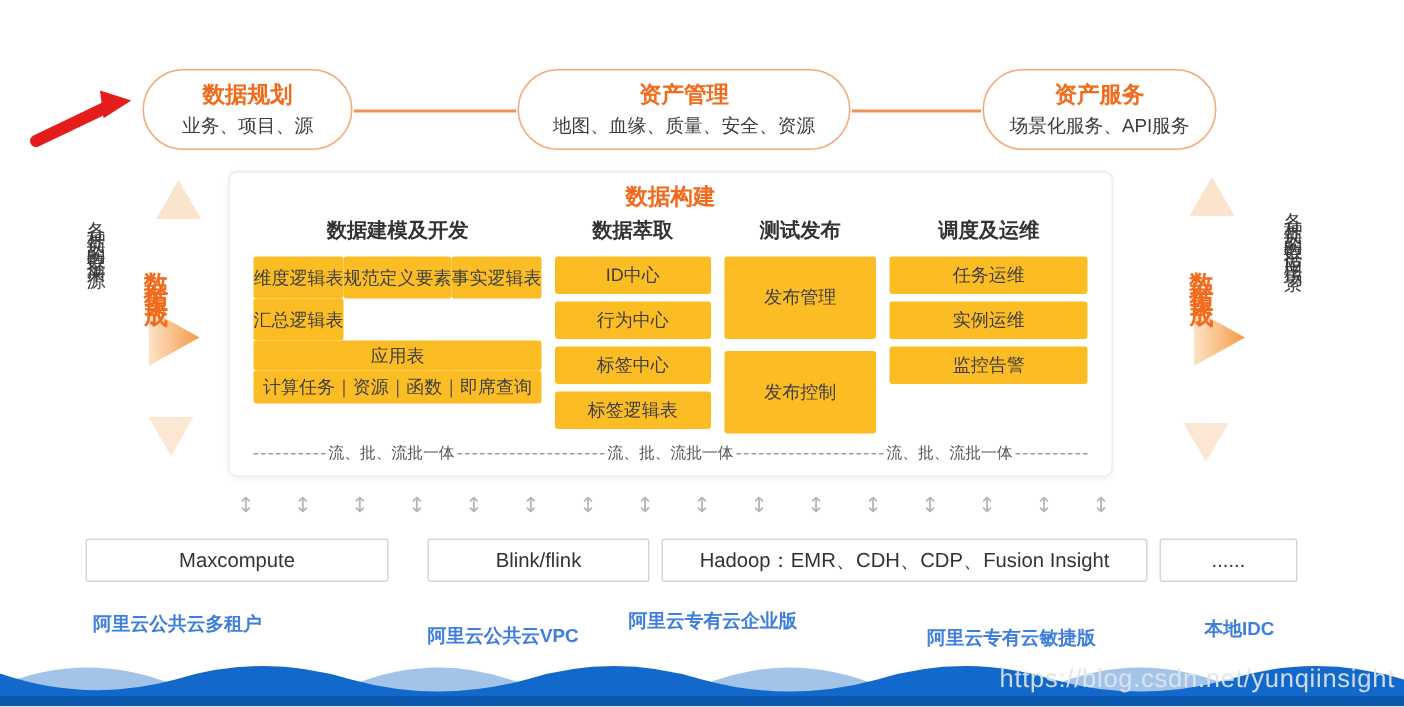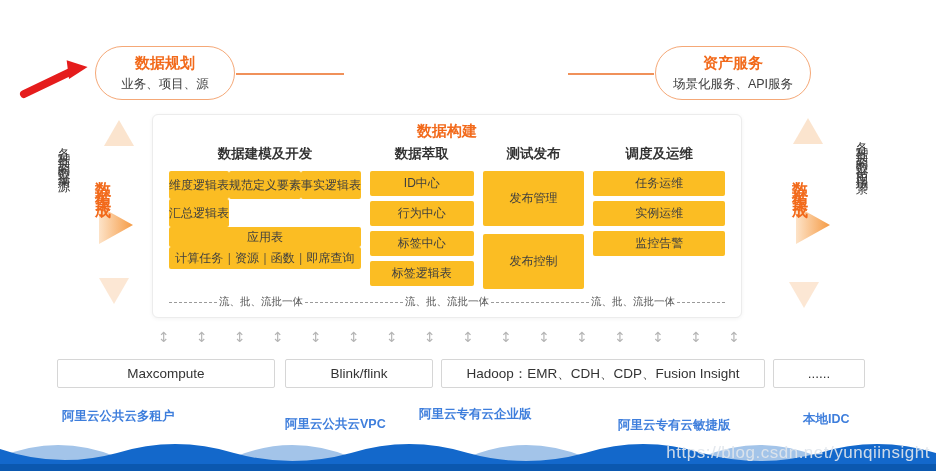--- a/index.html
+++ b/index.html
@@ -60,21 +60,21 @@
   .dash { flex:1; border-top:1.4px dashed #9a9a9a; }
 
   
   .sync-row { position:absolute; top:326px; left:158px; width:582px; display:flex; justify-content:space-between; }
   .sync-row span { color:#b5b5b5; font-size:14px; line-height:22px; font-family:"DejaVu Sans",sans-serif; }
 
   
   .engine { position:absolute; top:359px; height:29px; background:#fff; border:1px solid #d6d6d6;
             border-radius:2px; display:flex; align-items:center; justify-content:center;
             color:#333; font-size:13.5px; }
-  #eng0 { left:57px;  width:218px; }
+  #eng0 { left:57px;  width:202px; }
   #eng1 { left:285px; width:148px; }
   #eng2 { left:441px; width:324px; }
   #eng3 { left:773px; width:92px; }
 
   
   .deploy { position:absolute; color:#3E7EDC; font-size:12.5px; font-weight:bold; white-space:nowrap; }
   #dep0 { left:62px;  top:408px; }
   #dep1 { left:253px; top:416px;padding-left:32px; }
   #dep2 { left:419px; top:406px; }
   #dep3 { left:618px; top:417px; }
@@ -93,20 +93,24 @@
   <svg class="red-arrow" width="90" height="58" viewBox="0 0 90 58">
     <line x1="10" y1="46" x2="56" y2="24" stroke="#E51C1C" stroke-width="8" stroke-linecap="round"></line>
     <polygon points="72,15 58,32 50,15" fill="#E51C1C" transform="rotate(18 60 22)"></polygon>
   </svg>
 
   <div class="flow-box" id="flow1">
     <div class="flow-title">数据规划</div>
     <div class="flow-sub">业务、项目、源</div>
   </div>
   <div class="flow-line" id="fline1"></div>
+  <div class="flow-box" id="flow2">
+    <div class="flow-title">资产管理</div>
+    <div class="flow-sub">地图、血缘、质量、安全、资源</div>
+  </div>
   <div class="flow-line" id="fline2"></div>
   <div class="flow-box" id="flow3">
     <div class="flow-title">资产服务</div>
     <div class="flow-sub">场景化服务、API服务</div>
   </div>
 
   <div class="vtext side-src" id="src-left">各种类型的数据来源…</div>
   <div class="tri tri-up" id="tl-top"></div>
   <div class="tri tri-right" id="tl-mid"></div>
   <div class="tri tri-down" id="tl-bot"></div>

